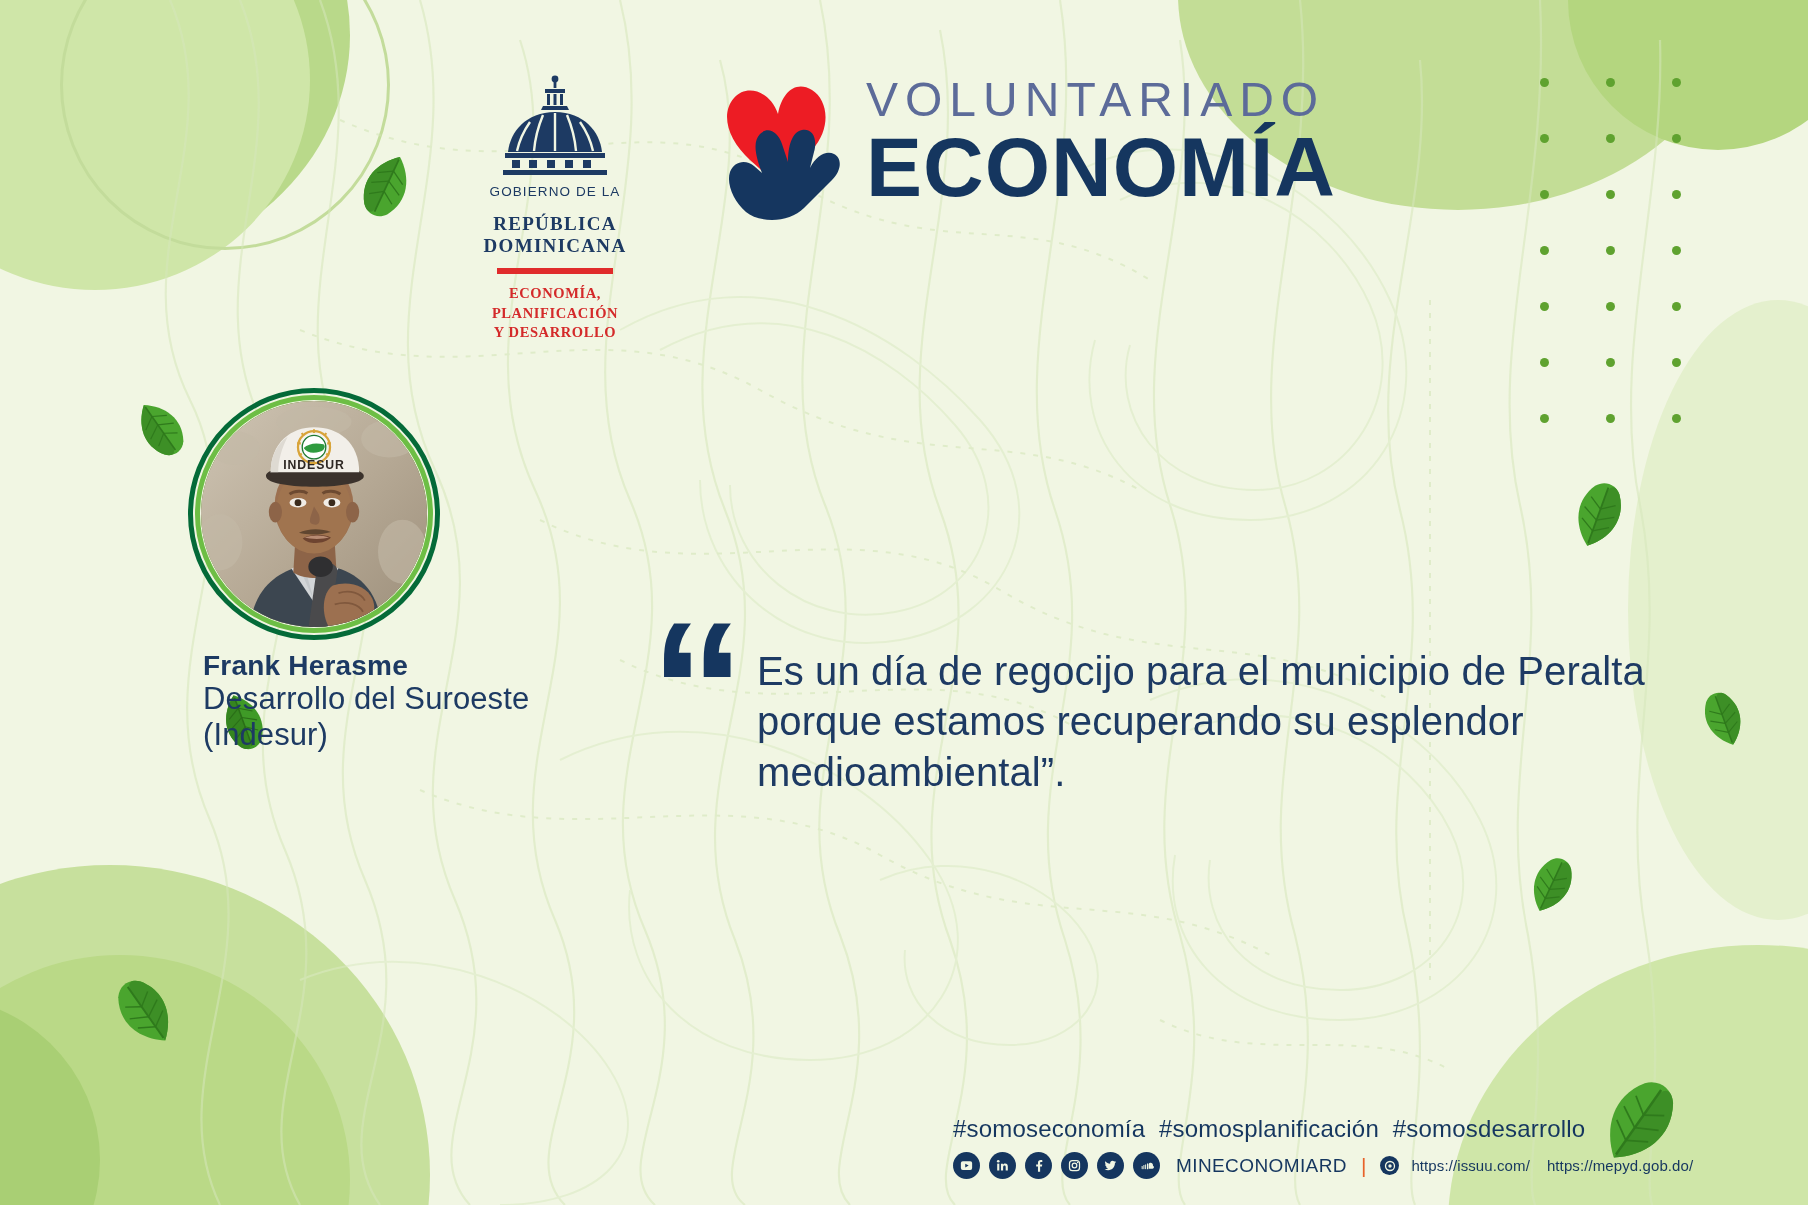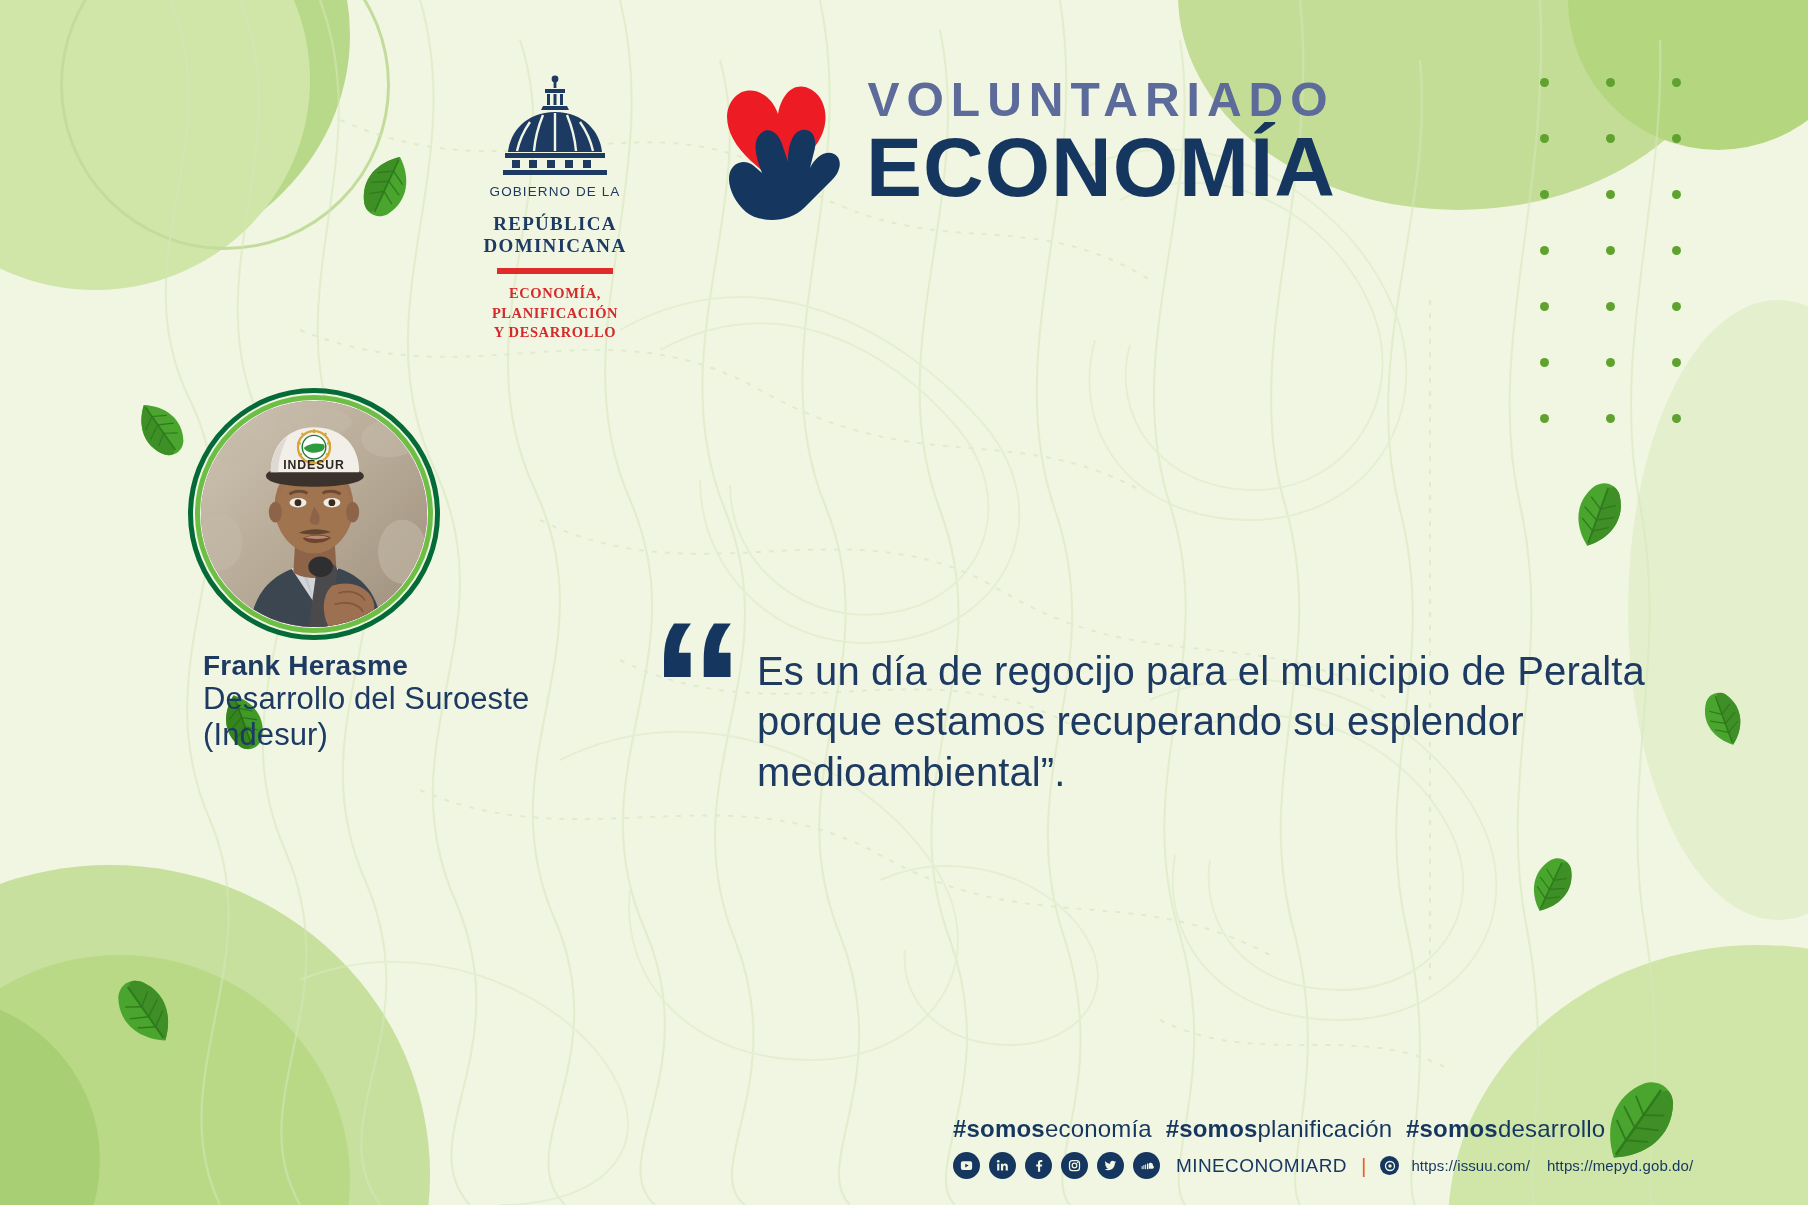--- a/index.html
+++ b/index.html
@@ -47,49 +47,49 @@
                font-family: "Liberation Sans", sans-serif; font-weight: 400; }
   .gov-line2 { font-size: 19px; letter-spacing: 1.3px; color: #1d3a63;
                font-family: "Liberation Serif", serif; font-weight: 700; margin-top: 14px; }
   .gov-rule  { width: 116px; height: 6px; background: #e02b2b; margin: 11px auto 10px; }
   .gov-line3 { font-size: 14.5px; letter-spacing: .6px; color: #d42a2a; line-height: 1.35;
                font-family: "Liberation Serif", serif; font-weight: 700; }
 
   .brand { position: absolute; left: 700px; top: 62px; display: flex; align-items: center; gap: 14px; }
   .brand-mark { width: 152px; height: 152px; position: relative; flex: none; }
   .brand-words { padding-top: 8px; }
-  .brand-top { font-size: 48px; letter-spacing: 7px; color: #5c6b99; font-weight: 700; line-height: 1; text-align: center; }
+  .brand-top { font-size: 48px; letter-spacing: 7px; color: #5c6b99; font-weight: 400; line-height: 1; }
   .brand-bot { font-size: 84px; letter-spacing: 1px; color: #15365f; font-weight: 700;
                line-height: .95; margin-top: 4px; }
 
   
   .portrait-wrap { position: absolute; left: 188px; top: 388px; width: 252px; height: 252px; }
   .ring-outer { position: absolute; inset: 0; border-radius: 50%;
                 border: 5px solid #046a38; }
   .ring-inner { position: absolute; inset: 7px; border-radius: 50%;
                 border: 5px solid #6dbe45; }
-  .photo { position: absolute; inset: 13px; border-radius: 50%; overflow: hidden; background:#d946ef; }
+  .photo { position: absolute; inset: 13px; border-radius: 50%; overflow: hidden; background:#4d7c0f; }
   .photo svg { display: block; width: 100%; height: 100%; }
 
   
   .person { position: absolute; left: 203px; top: 650px; width: 430px; color: #1d3a63; }
   .person-name { font-size: 28px; font-weight: 700; line-height: 1.12; letter-spacing: .2px; }
   .person-role { font-size: 31px; font-weight: 400; line-height: 1.16; letter-spacing: .1px; }
 
   
   .quote-block { position: absolute; left: 650px; top: 630px; width: 1050px; display: flex; gap: 18px; }
   .quote-mark { font-family: "Liberation Sans", sans-serif; font-size: 190px; color: #15365f;
                 line-height: .62; font-weight: 700; flex: none; letter-spacing: -6px; }
   .quote-text { color: #1d3a63; font-size: 40px; line-height: 1.26; font-weight: 400;
                 padding-top: 16px; letter-spacing: .1px; }
 
   
   .hashtags { position: absolute; left: 953px; top: 1115px; font-size: 24px; color: #15365f;
               letter-spacing: .2px; white-space: nowrap; }
-  .hashtags b { font-weight: 700; }
+  .hashtags b { font-weight: 400; }
   .hashtags span.l { font-weight: 400; }
 
   .footline { position: absolute; left: 953px; top: 1152px; display: flex; align-items: center;
               gap: 9px; white-space: nowrap; }
   .sico { width: 27px; height: 27px; border-radius: 50%; background: #15365f; display: inline-flex;
           align-items: center; justify-content: center; flex: none; }
   .sico svg { display: block; }
   .handle { font-size: 19px; color: #15365f; letter-spacing: .4px; margin-left: 7px; }
   .divider { color: #e8622a; font-size: 21px; margin: 0 5px; }
   .url { font-size: 15px; color: #15365f; letter-spacing: .1px; }

